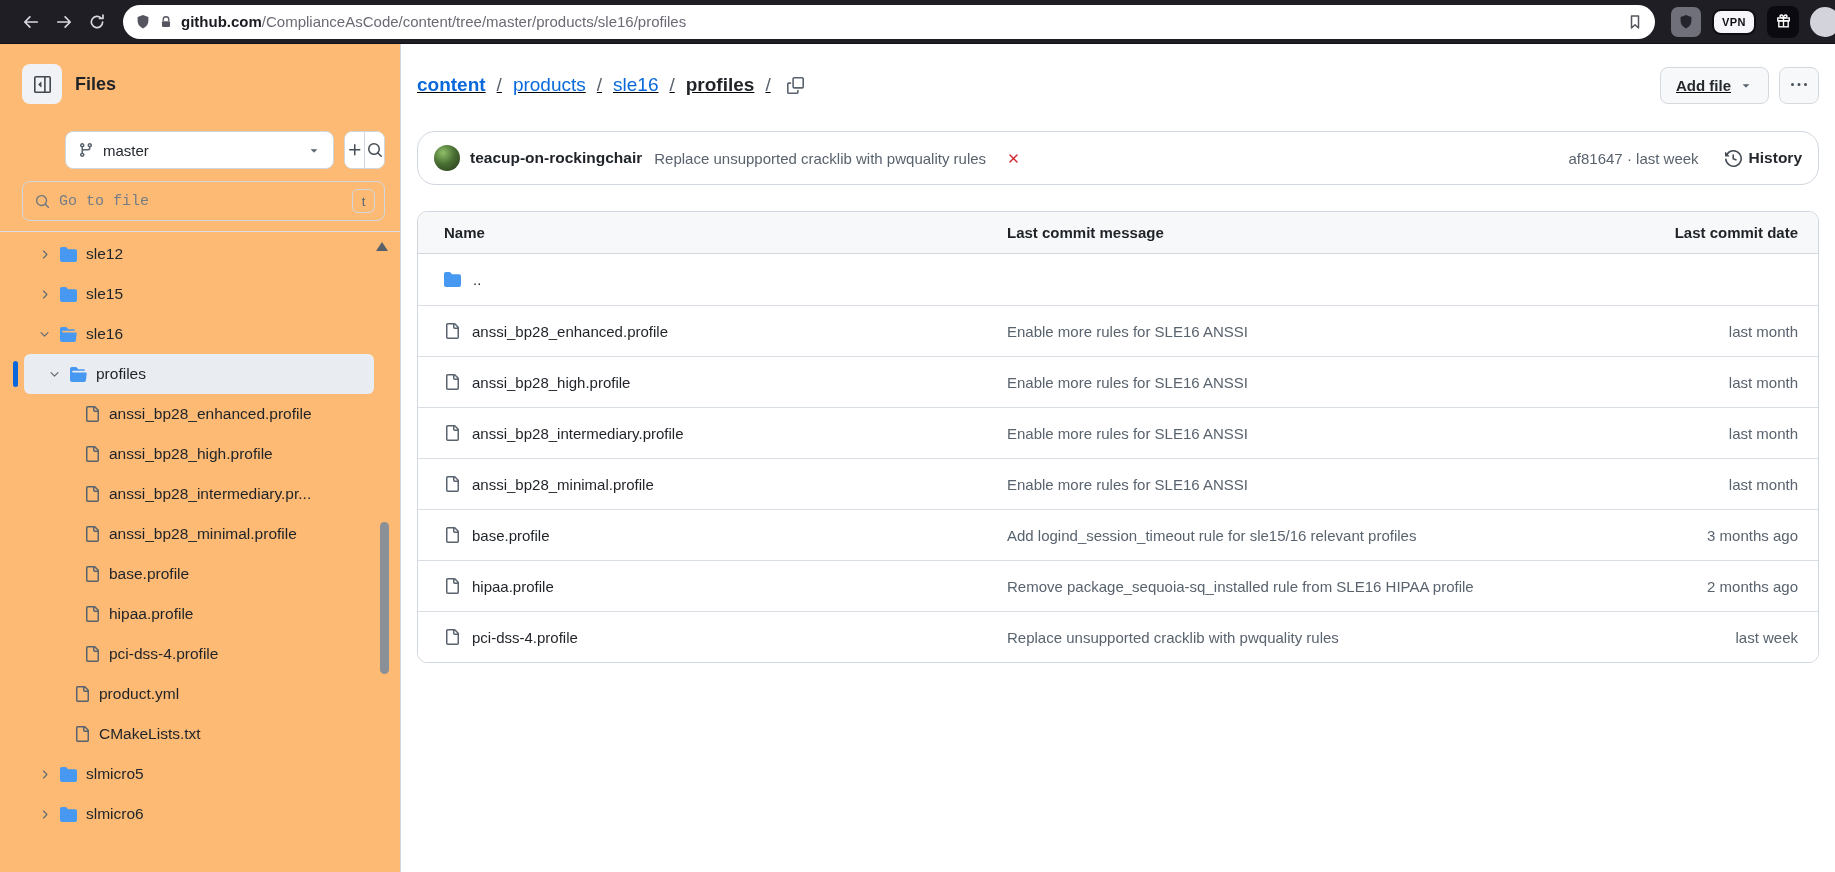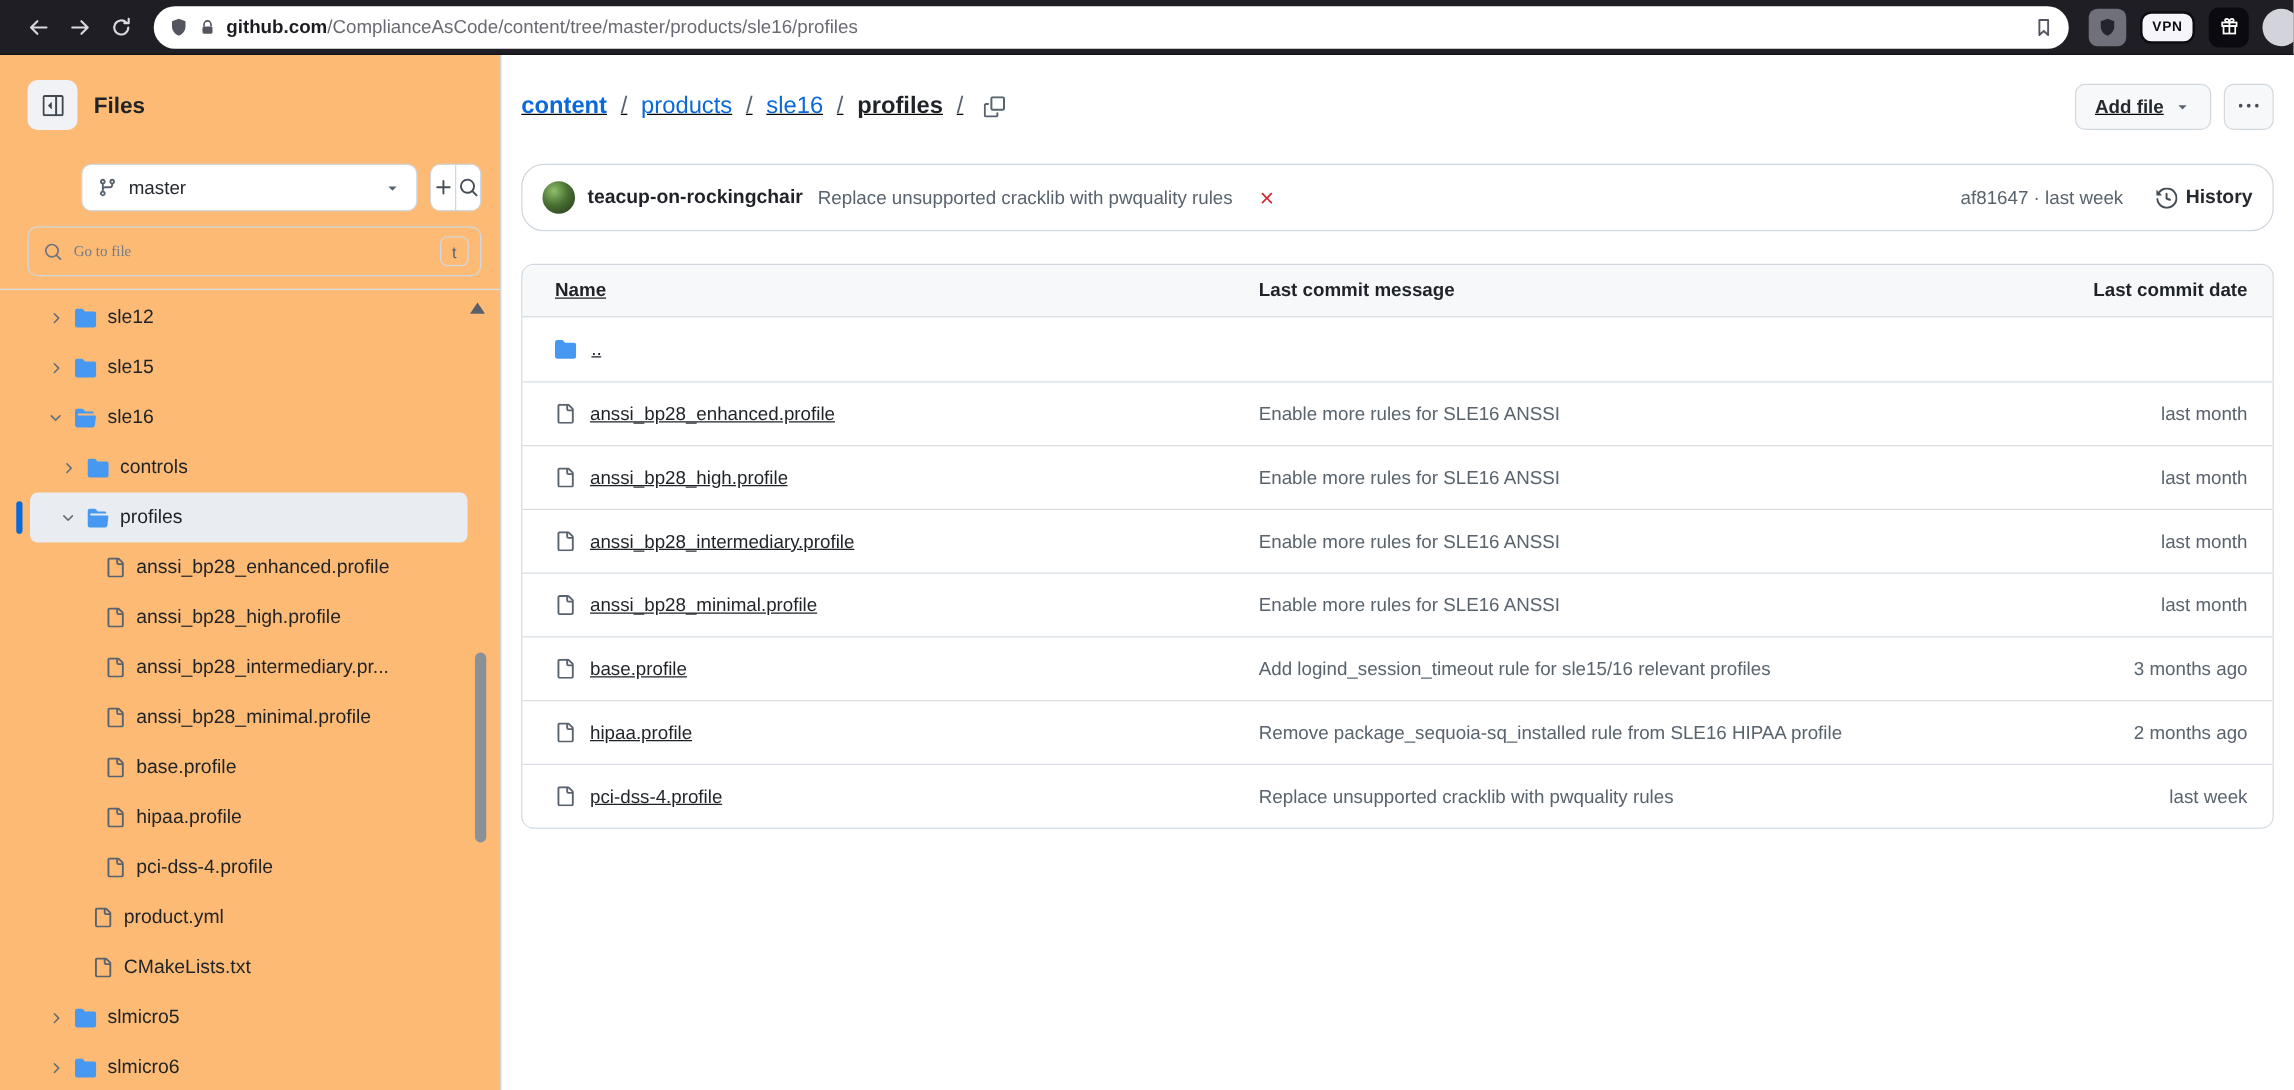--- a/index.html
+++ b/index.html
@@ -53,22 +53,22 @@
   .branch-btn .icn, .caret { color:var(--muted); }
   .branch-btn .caret { margin-left:auto; }
   .btn-group { flex:1; height:38px; border:1px solid var(--border); border-radius:8px;
                overflow:hidden; display:flex; background:#fff; }
   .btn-group button { flex:1; border:none; background:#fff; color:#454d56;
                       display:flex; align-items:center; justify-content:center; }
   .btn-group button + button { border-left:1px solid var(--border); }
   .goto { margin:12px 15px 0 22px; height:40px; border:1px solid var(--border); border-radius:8px;
           display:flex; align-items:center; gap:9px; padding:0 9px 0 12px; }
   .goto .icn { color:#6e7781; }
-  .goto input { flex:1; min-width:0; border:none; outline:none; font-size:12px;
-                font-family:Liberation Serif, serif; color:var(--fg); background:transparent; }
+  .goto input { flex:1; min-width:0; border:none; outline:none; font-size:15px;
+                font-family:Liberation Mono, monospace; color:var(--fg); background:transparent; }
   .goto input::placeholder { color:#747d86; }
   .kbd { min-width:23px; height:24px; padding:0 5px; border:1px solid var(--border);
          border-radius:6px; font-size:13px; color:var(--muted); display:flex;
          align-items:center; justify-content:center; }
   .sb-divider { margin-top:10px; border-top:1px solid var(--border-soft); }
   .tree { flex:1; overflow:hidden; padding:2px 26px 0 24px; }
   .tree-row { display:flex; align-items:center; gap:9px; height:40px; border-radius:6px;
               font-size:15.5px; color:var(--fg); white-space:nowrap; position:relative; cursor:pointer; }
   .tree-row .chev { color:#636c76; }
   .tree-row .fold { color:var(--folder); }
@@ -112,21 +112,21 @@
   .c-history { display:flex; align-items:flex-end; gap:7px; font-size:15.5px; font-weight:700;
                color:#25292e; cursor:pointer; }
   .c-history .icn { color:#454d56; }
 
   .files-table { margin-top:26px; border:1px solid var(--border); border-radius:10px; overflow:hidden; }
   .t-head, .t-row { display:grid; grid-template-columns:589px 1fr 185px; align-items:center; }
   .t-head { height:42px; background:#f6f8fa; border-bottom:1px solid var(--border);
             font-size:15px; font-weight:700; color:var(--fg); }
   .t-row { height:51px; font-size:15px; background:#fff; }
   .t-row + .t-row { border-top:1px solid var(--border-soft); }
-  .col-name { padding-left:26px; display:flex; align-items:center; gap:12px; min-width:0;text-decoration:underline; }
+  .col-name { padding-left:26px; display:flex; align-items:center; gap:12px; min-width:0; }
   .col-msg  { min-width:0; overflow:hidden; white-space:nowrap; text-overflow:ellipsis; }
   .col-date { text-align:right; padding-right:20px; }
   .t-row .col-name { color:var(--fg); cursor:pointer; }
   .t-row .col-msg { color:var(--muted); cursor:pointer; }
   .t-row .col-date { color:var(--muted); }
   .t-row .fold { color:var(--folder); }
   .t-row .filei { color:#59636e; }
 </style>
 </head>
 <body>
@@ -275,33 +275,20 @@
               <path d="M12.78 5.22a.749.749 0 0 1 0 1.06l-4.25 4.25a.749.749 0 0 1-1.06 0L3.22 6.28a.749.749 0 1 1 1.06-1.06L8 8.939l3.72-3.72a.749.749 0 0 1 1.06 0Z"></path>
             </svg>
           </span>
           <span class="icn fold">
             <svg width="17" height="17" viewBox="0 0 16 16" fill="currentColor">
               <path d="M.513 1.513A1.75 1.75 0 0 1 1.75 1h3.5c.55 0 1.07.26 1.4.7l.9 1.2a.25.25 0 0 0 .2.1H13a1 1 0 0 1 1 1v.5H2.75a.75.75 0 0 0 0 1.5h11.978a1 1 0 0 1 .994 1.117L15 13.25A1.75 1.75 0 0 1 13.25 15H1.75A1.75 1.75 0 0 1 0 13.25V2.75c0-.464.184-.909.513-1.237Z"></path>
             </svg>
           </span>
           <span class="t-label">sle16</span>
         </div>
-        <div class="tree-row" style="padding-left: 24px;">
-          <span class="icn chev">
-            <svg width="13" height="13" viewBox="0 0 16 16" fill="currentColor">
-              <path d="M6.22 3.22a.75.75 0 0 1 1.06 0l4.25 4.25a.75.75 0 0 1 0 1.06l-4.25 4.25a.751.751 0 0 1-1.042-.018.751.751 0 0 1-.018-1.042L9.94 8 6.22 4.28a.75.75 0 0 1 0-1.06Z"></path>
-            </svg>
-          </span>
-          <span class="icn fold">
-            <svg width="17" height="17" viewBox="0 0 16 16" fill="currentColor">
-              <path d="M1.75 1A1.75 1.75 0 0 0 0 2.75v10.5C0 14.216.784 15 1.75 15h12.5A1.75 1.75 0 0 0 16 13.25v-8.5A1.75 1.75 0 0 0 14.25 3H7.5a.25.25 0 0 1-.2-.1l-.9-1.2C6.07 1.26 5.55 1 5 1Z"></path>
-            </svg>
-          </span>
-          <span class="t-label">controls</span>
-        </div>
         <div class="tree-row selected" style="padding-left: 24px;">
           <span class="icn chev">
             <svg width="13" height="13" viewBox="0 0 16 16" fill="currentColor">
               <path d="M12.78 5.22a.749.749 0 0 1 0 1.06l-4.25 4.25a.749.749 0 0 1-1.06 0L3.22 6.28a.749.749 0 1 1 1.06-1.06L8 8.939l3.72-3.72a.749.749 0 0 1 1.06 0Z"></path>
             </svg>
           </span>
           <span class="icn fold">
             <svg width="17" height="17" viewBox="0 0 16 16" fill="currentColor">
               <path d="M.513 1.513A1.75 1.75 0 0 1 1.75 1h3.5c.55 0 1.07.26 1.4.7l.9 1.2a.25.25 0 0 0 .2.1H13a1 1 0 0 1 1 1v.5H2.75a.75.75 0 0 0 0 1.5h11.978a1 1 0 0 1 .994 1.117L15 13.25A1.75 1.75 0 0 1 13.25 15H1.75A1.75 1.75 0 0 1 0 13.25V2.75c0-.464.184-.909.513-1.237Z"></path>
             </svg>

